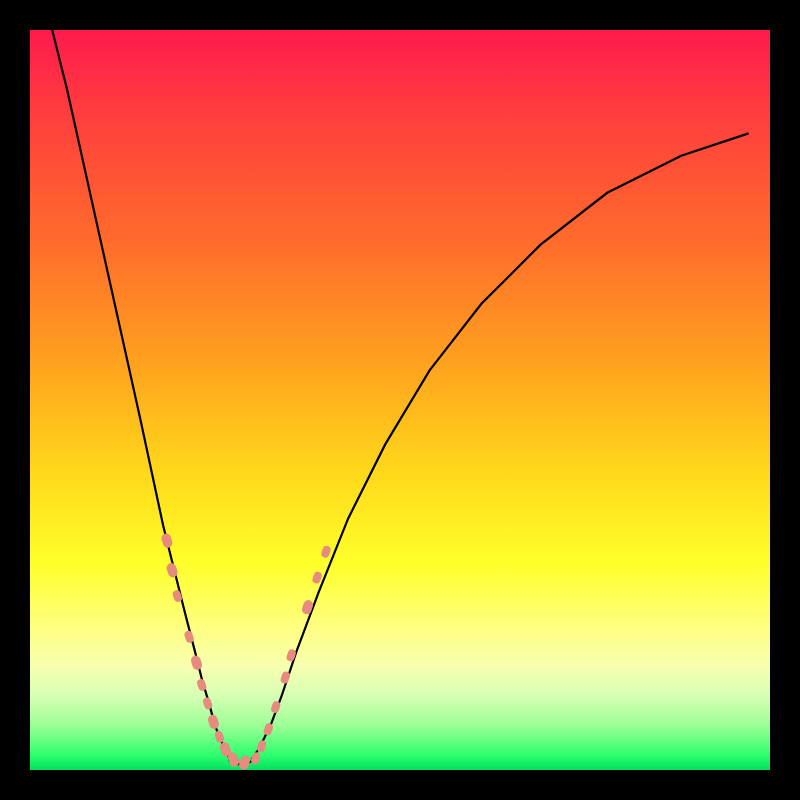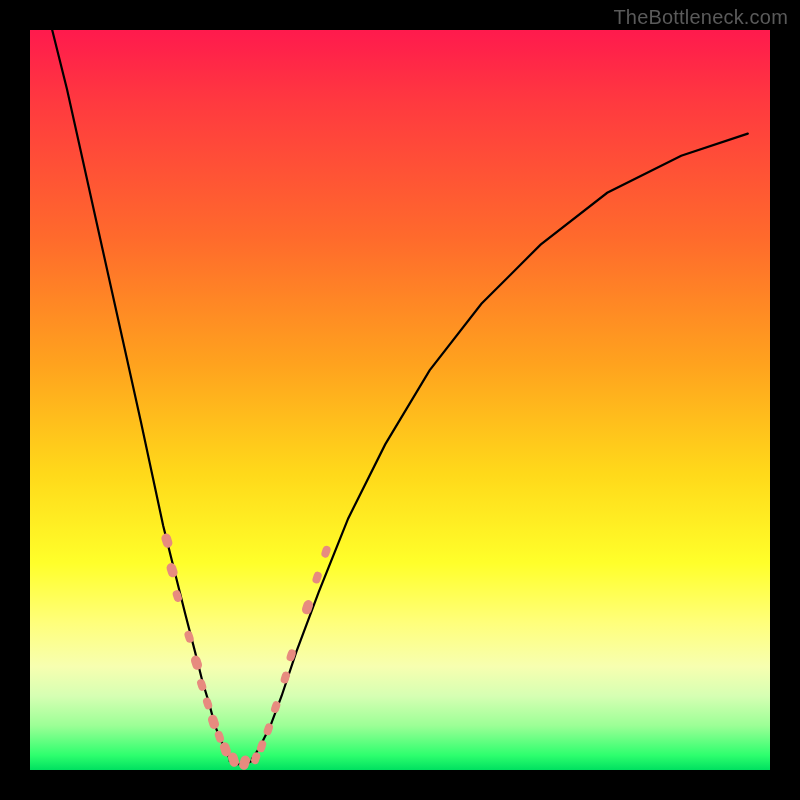--- a/index.html
+++ b/index.html
@@ -66,21 +66,20 @@
   }
   .marker {
     fill: #e78b7f;
     stroke: none;
   }
 </style>
 </head>
 <body>
 
 <div class="frame">
-  <div class="watermark">TheBottleneck.com</div>
 
   <div class="plot-area">
     <svg class="curve" viewBox="0 0 740 740">
       <path class="curve-path" d="M 22.2 0.0 L 37.0 59.2 L 51.8 125.8 L 66.6 192.4 L 81.4 259.0 L 96.2 325.6 L 111.0 392.2 L 122.1 444.0 L 133.2 495.8 L 144.3 540.2 L 155.4 584.6 L 165.0 621.6 L 172.4 651.2 L 179.1 673.4 L 185.0 695.6 L 190.9 710.4 L 196.1 721.5 L 199.8 728.9 L 199.8 731.1 L 207.2 734.1 L 214.6 734.1 L 222.0 731.1 L 222.0 728.9 L 229.4 717.8 L 240.5 695.6 L 251.6 666.0 L 266.4 621.6 L 288.6 562.4 L 318.2 488.4 L 355.2 414.4 L 399.6 340.4 L 451.4 273.8 L 510.6 214.6 L 577.2 162.8 L 651.2 125.8 L 717.8 103.6 "></path>
       <g>
           <rect x="132.1" y="503.4" width="9.6" height="14.4" rx="4.8" class="marker" transform="rotate(-18 136.9 510.6)"></rect>
           <rect x="137.3" y="533.0" width="9.6" height="14.4" rx="4.8" class="marker" transform="rotate(-18 142.1 540.2)"></rect>
           <rect x="143.3" y="560.1" width="8.0" height="12.0" rx="4.0" class="marker" transform="rotate(-18 147.3 566.1)"></rect>
           <rect x="155.1" y="600.8" width="8.0" height="12.0" rx="4.0" class="marker" transform="rotate(-18 159.1 606.8)"></rect>
           <rect x="161.7" y="625.5" width="9.6" height="14.4" rx="4.8" class="marker" transform="rotate(-18 166.5 632.7)"></rect>

